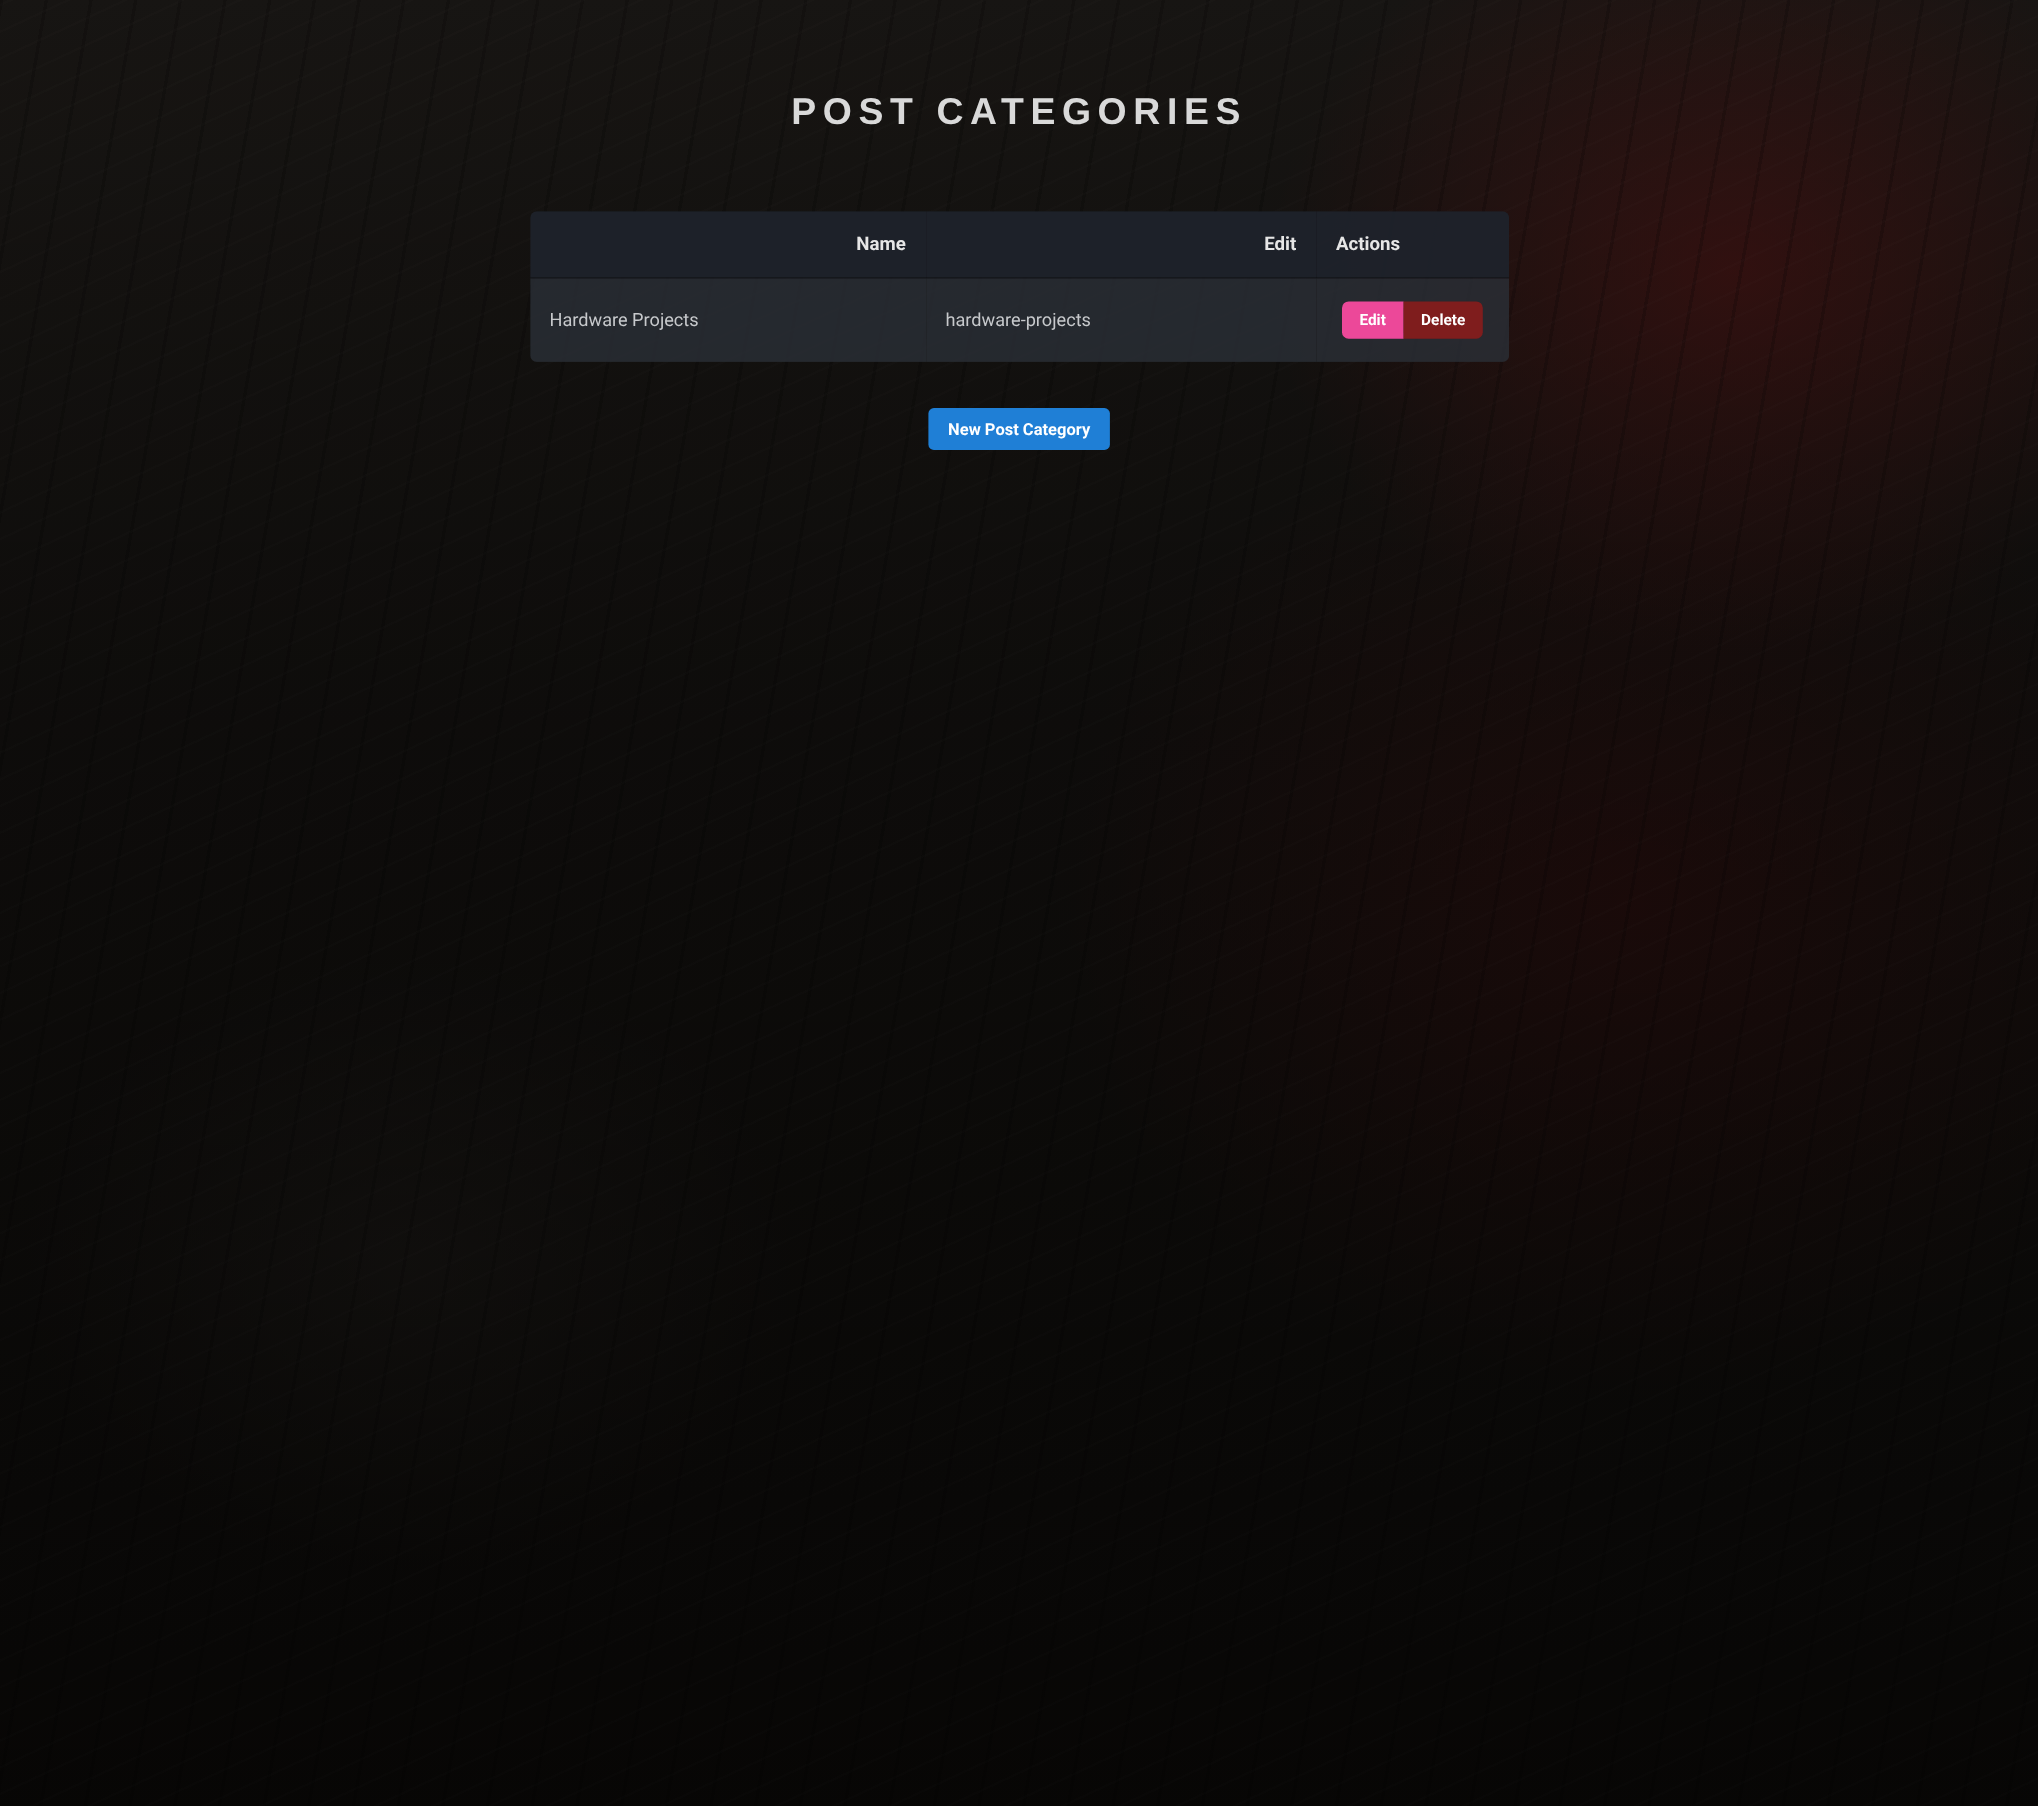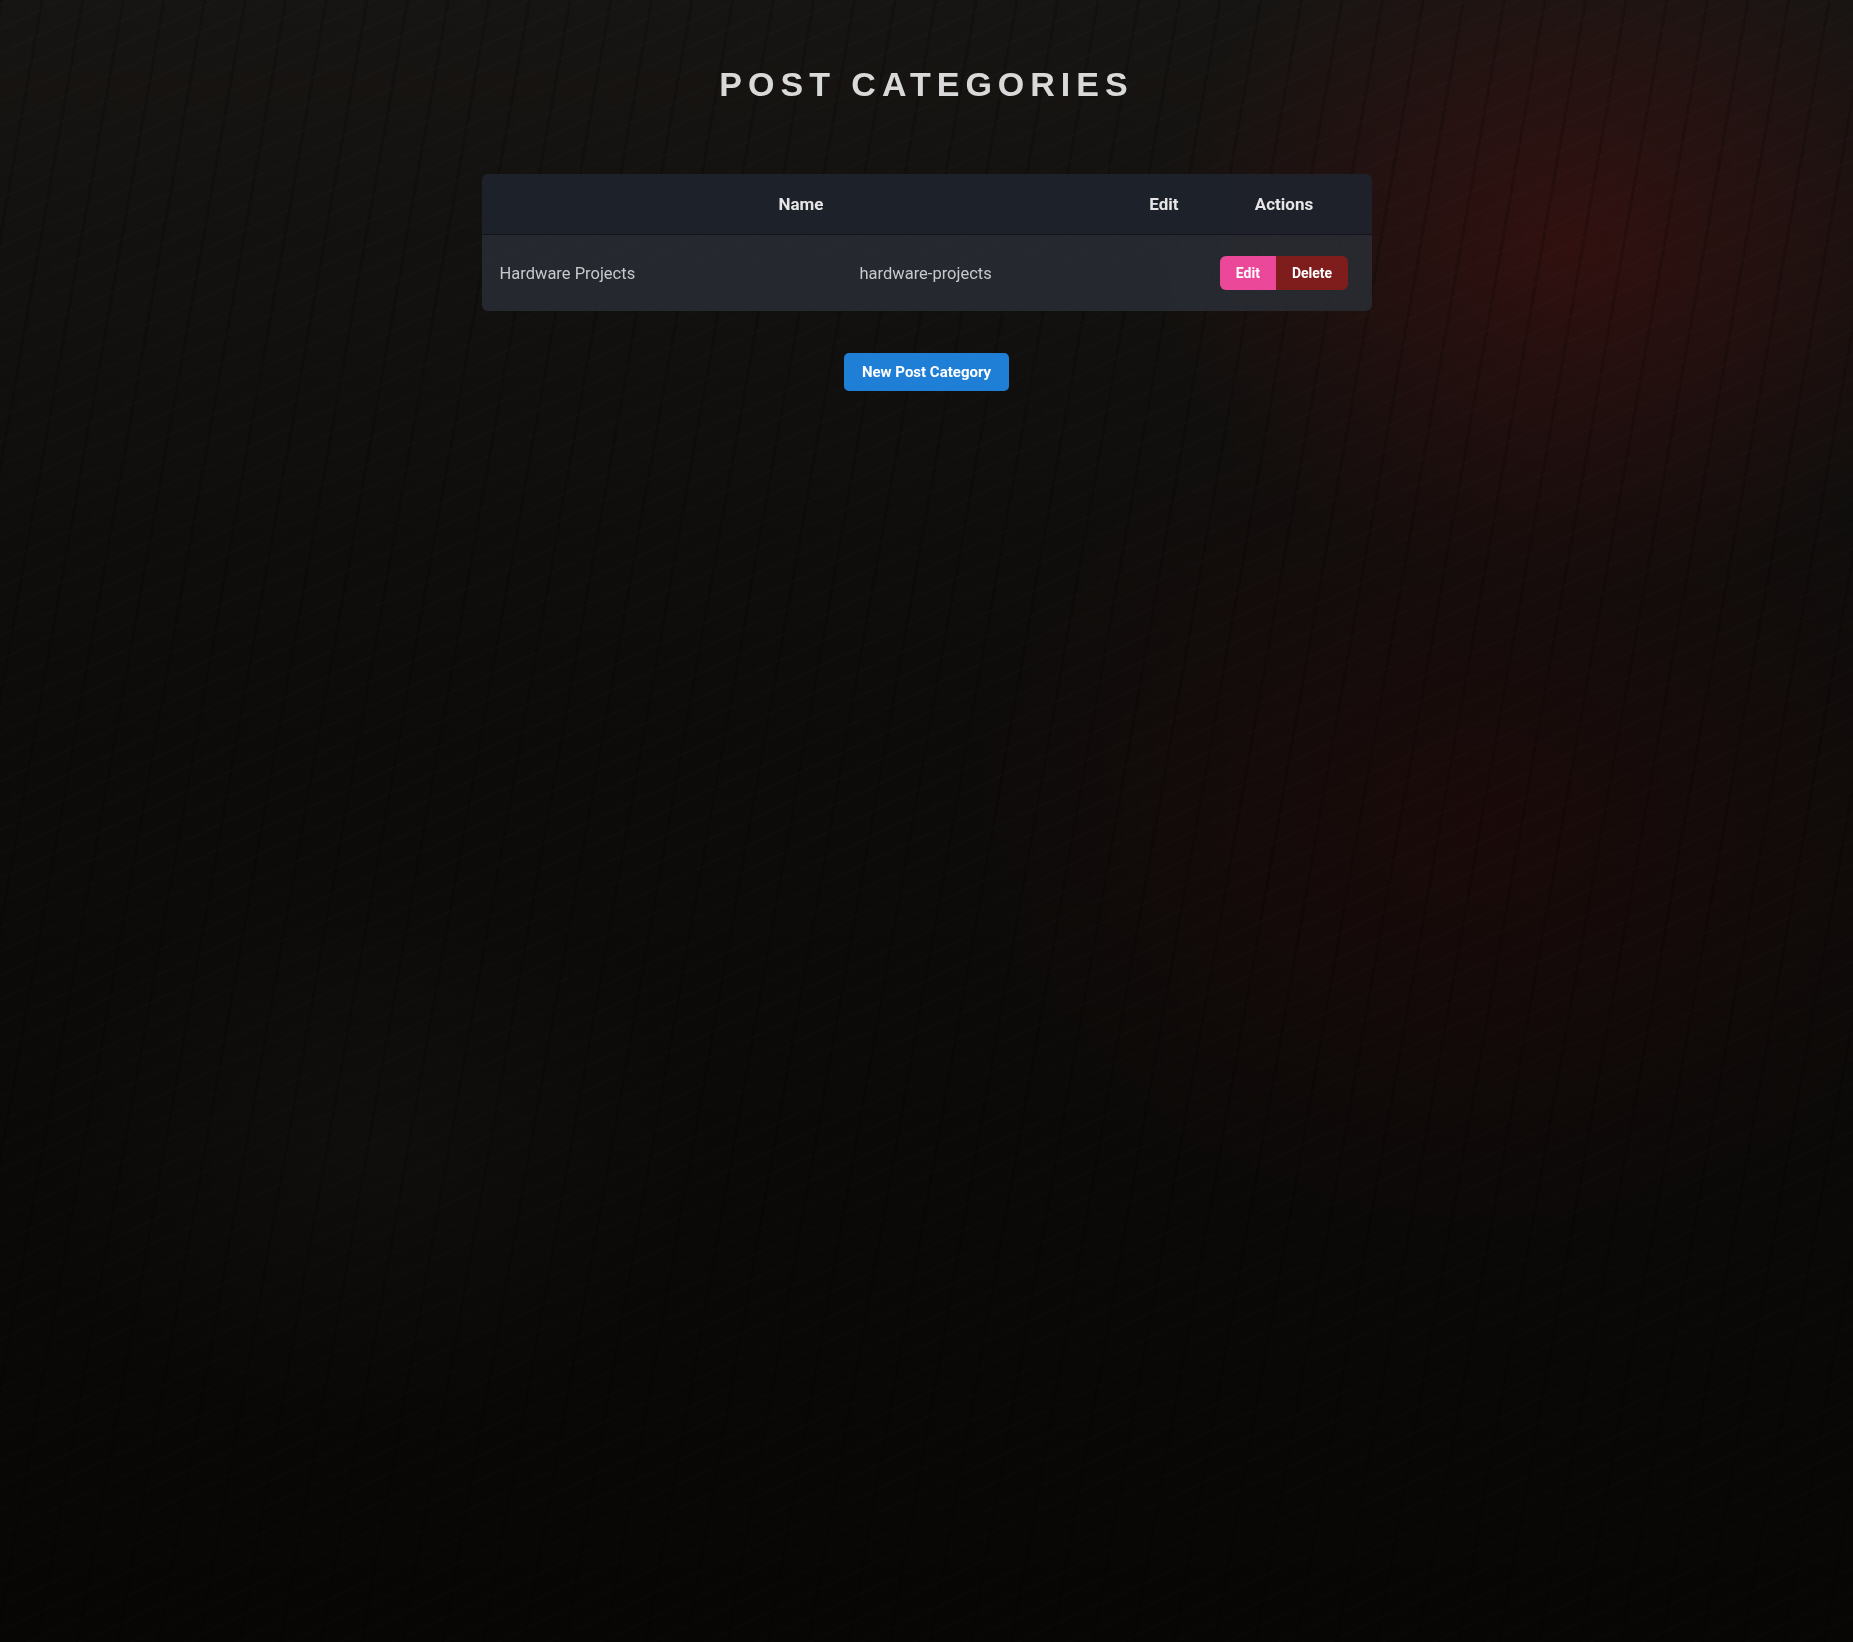--- a/index.html
+++ b/index.html
@@ -39,21 +39,21 @@
 .bg-layer::after {
   content: "";
   position: absolute;
   inset: 0;
   background: linear-gradient(180deg, rgba(0,0,0,0.45) 0%, rgba(0,0,0,0.55) 60%, rgba(0,0,0,0.65) 100%);
 }
 
 .content {
   position: relative;
   z-index: 1;
-  padding-top: 65px;
+  padding-top: 83px;
 }
 
 .page-title {
   text-align: center;
   color: #d9d9d9;
   font-size: 34px;
   font-weight: 700;
   letter-spacing: 6px;
   font-family: "Arial Black", Arial, sans-serif;
   font-stretch: expanded;
@@ -78,21 +78,21 @@
 
 th {
   padding: 20px 18px;
   text-align: right;
   color: #e6e6e6;
   font-size: 17px;
   font-weight: 700;
 }
 
 th.actions-col {
-  text-align: center;
+  text-align: left;
   width: 175px;
 }
 
 th.name-col {
   width: 360px;
 }
 
 tbody tr {
   border-top: 1px solid rgba(0,0,0,0.35);
 }

